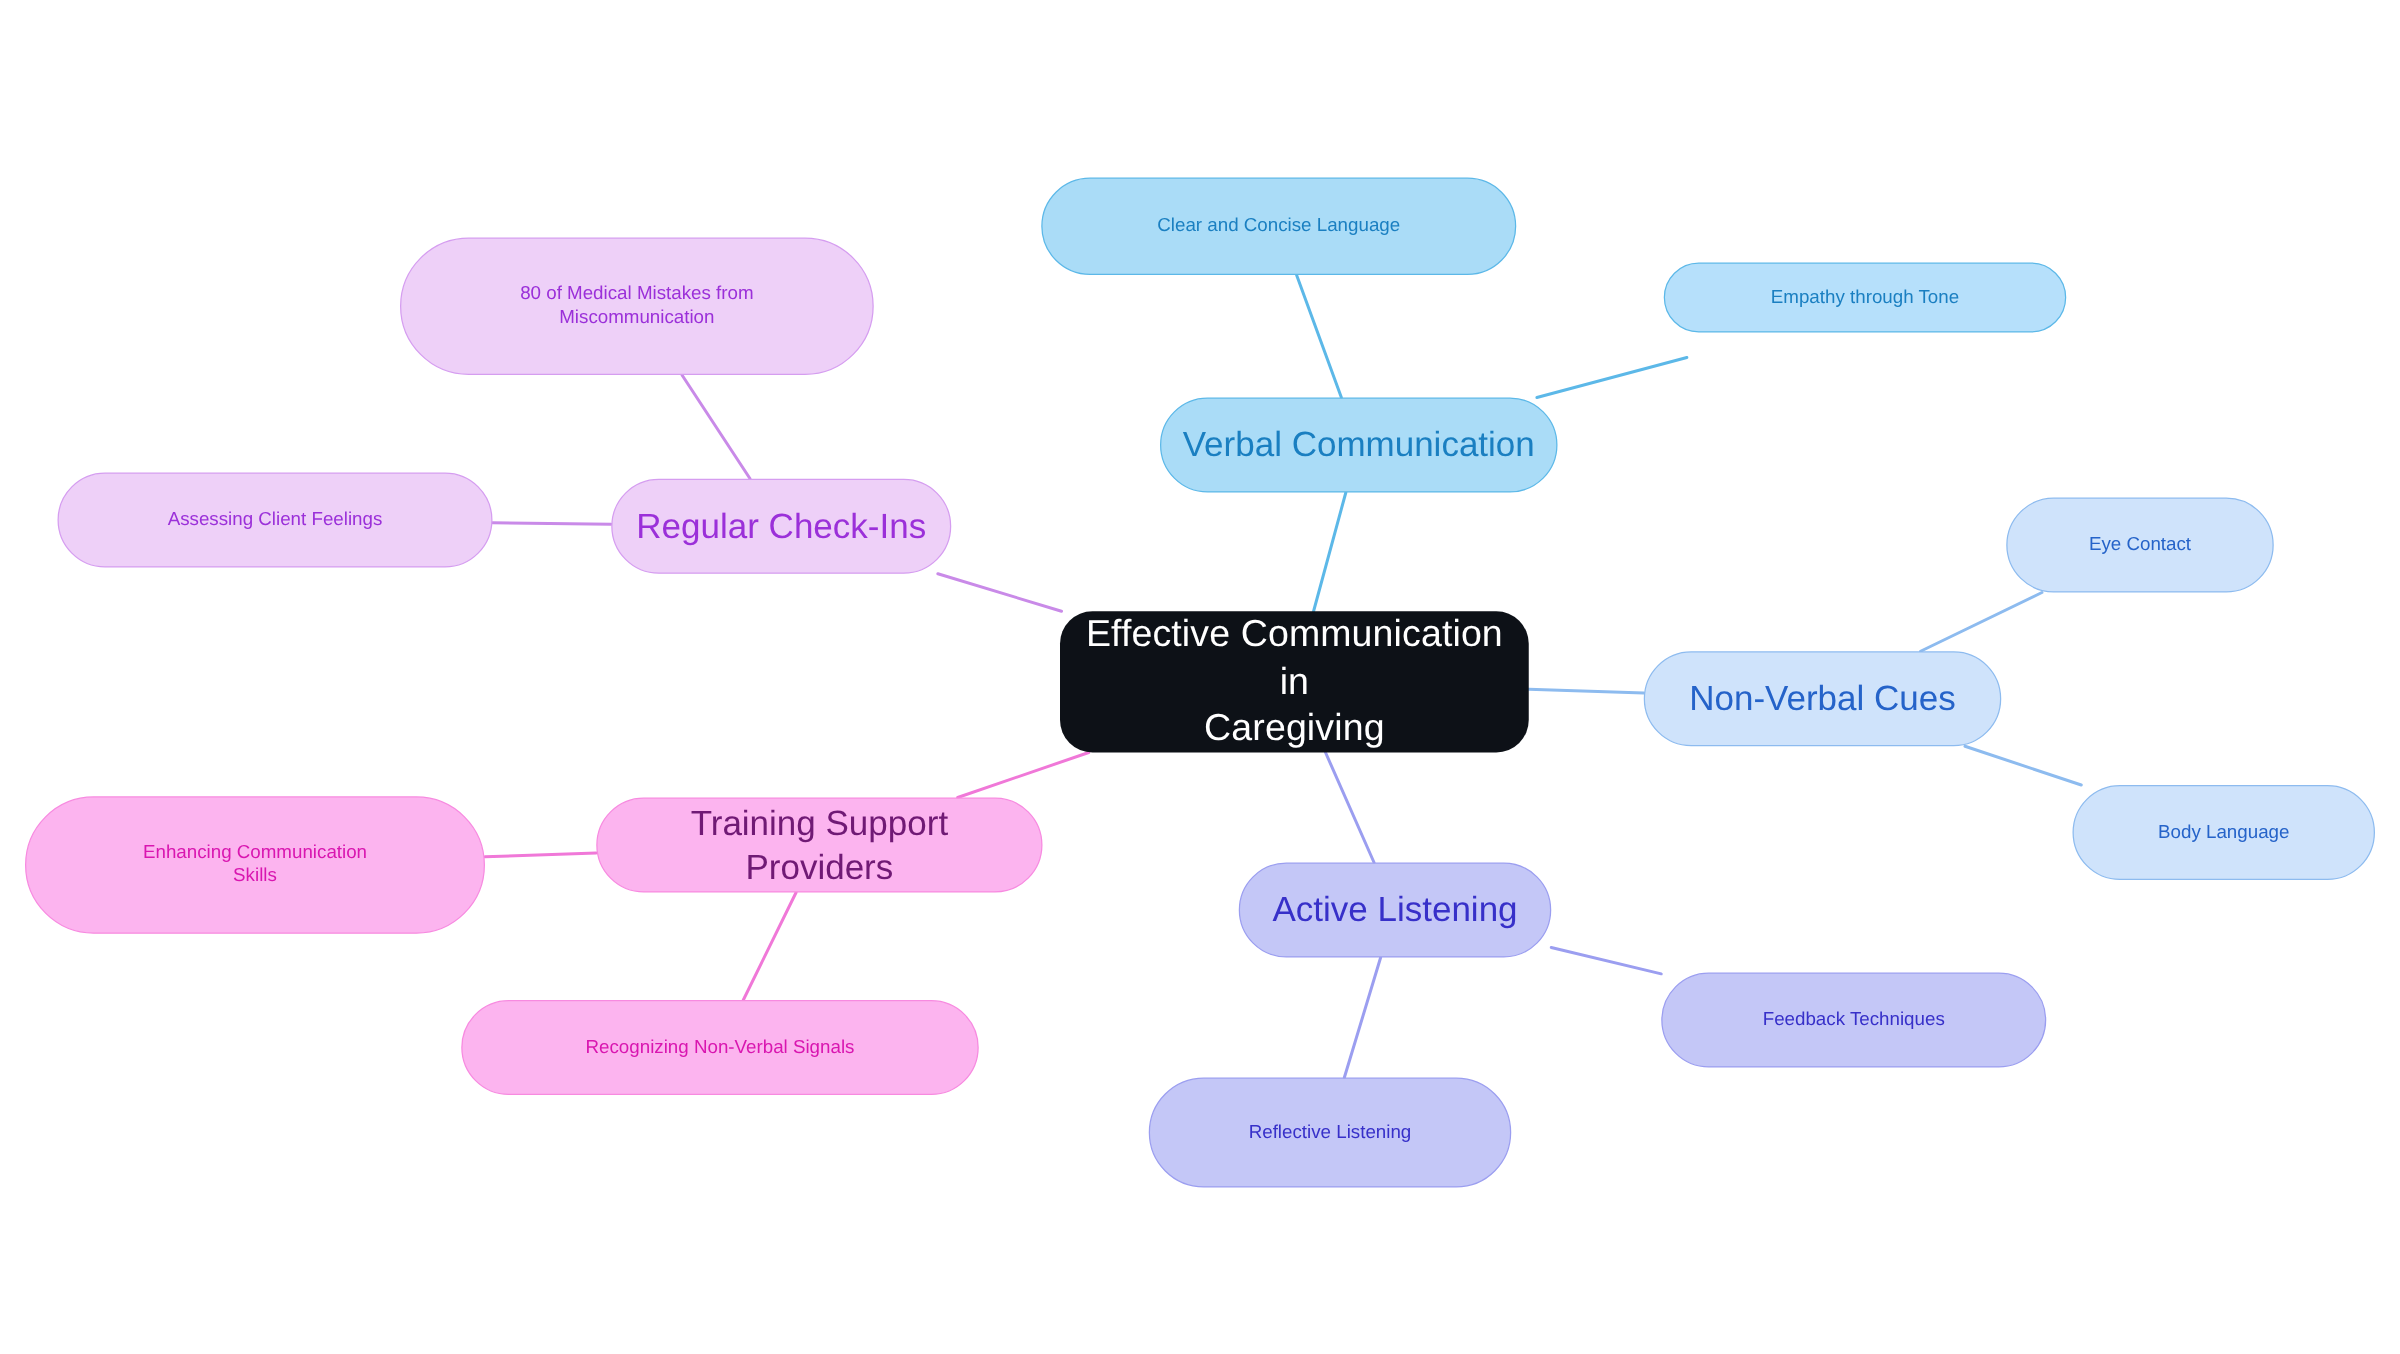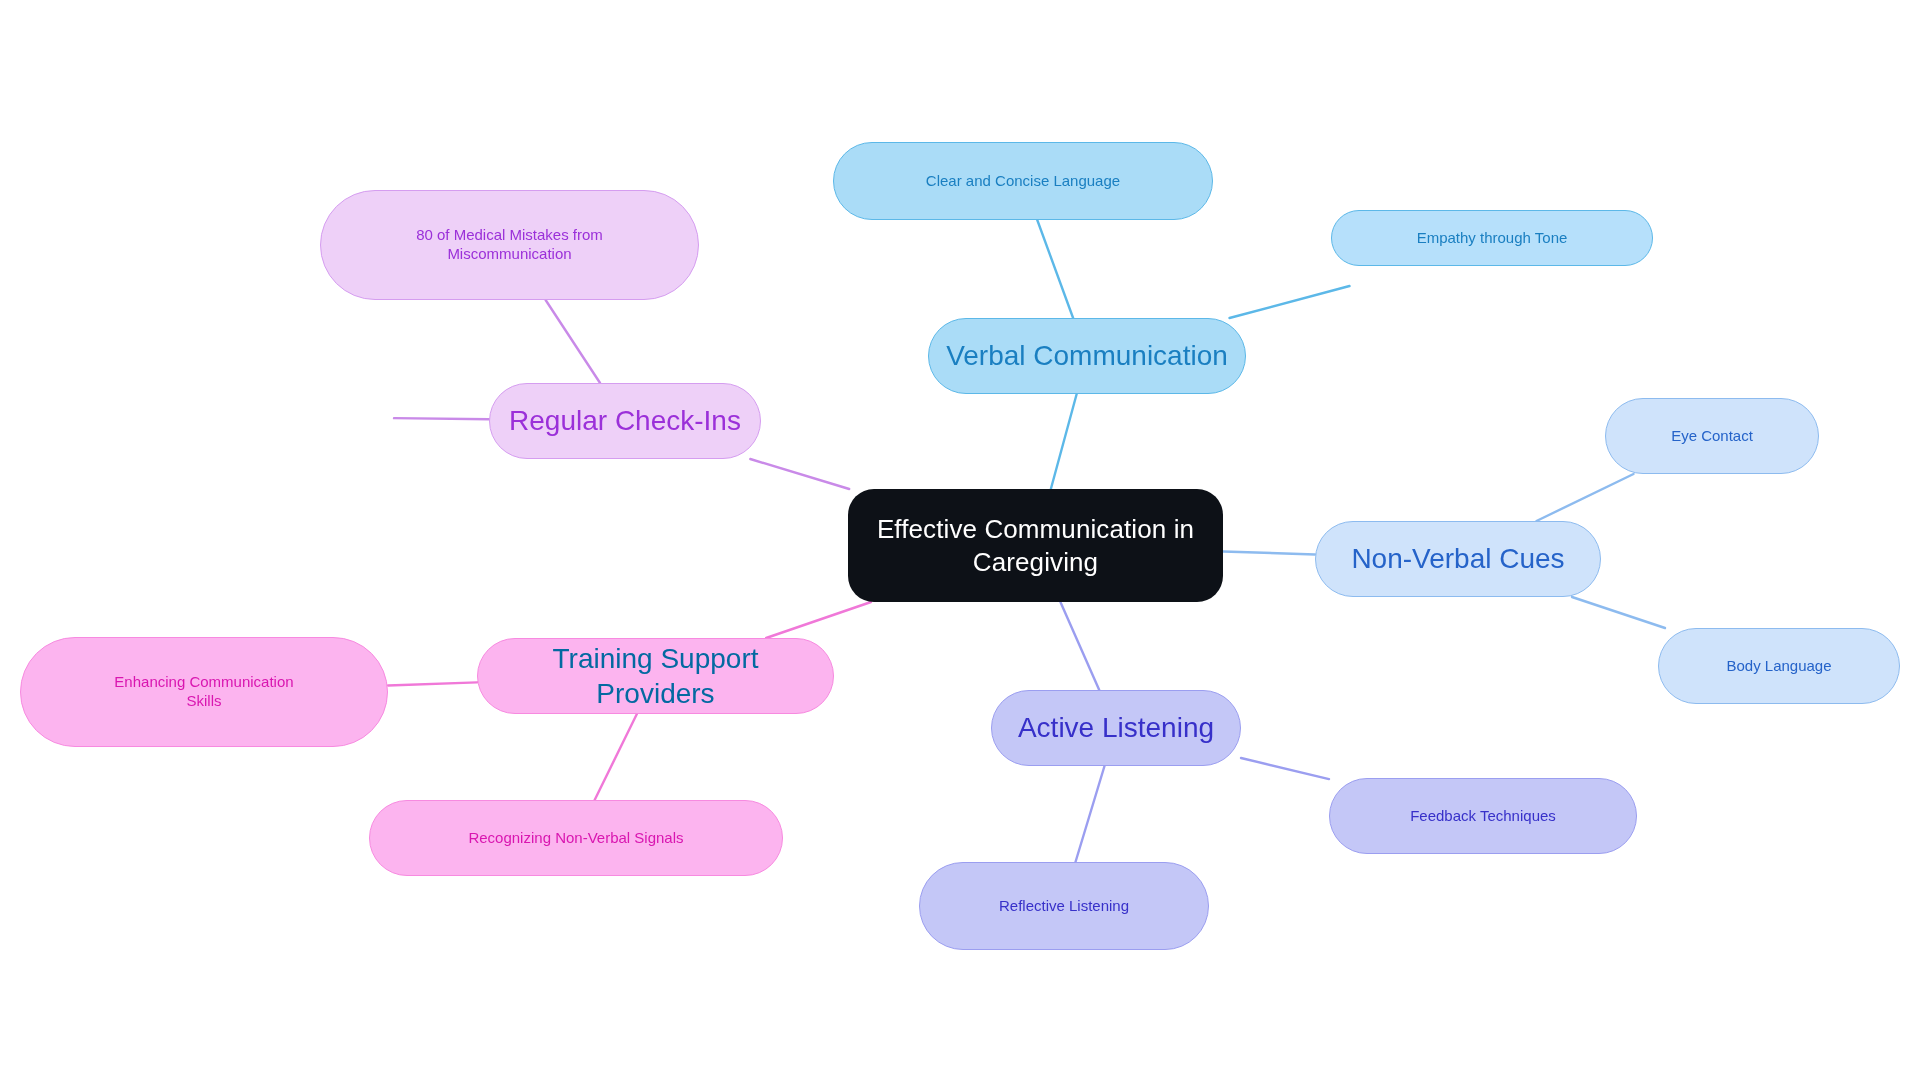--- a/index.html
+++ b/index.html
@@ -38,21 +38,21 @@
     border-radius: 999px;
     border-style: solid;
     border-width: 1.5px;
     line-height: 1.26;
     padding: 0 14px;
     white-space: pre-line;
   }
   .node.root {
     border-radius: 26px;
     border-width: 0;
-    font-size: 26px;
+    font-size: 30px;
     color: #ffffff;
     background: #0d1117;
     letter-spacing: 0.1px;
   }
   .node.branch {
     font-size: 28px;
   }
   .node.leaf {
     font-size: 15px;
   }
@@ -82,20 +82,21 @@
 Caregiving</span></div>
     <div class="node branch" style="left: 928px; top: 318px; width: 318px; height: 76px; background: rgb(170, 220, 247); color: rgb(26, 127, 193); border-color: rgb(92, 184, 232);"><span>Verbal Communication</span></div>
     <div class="node leaf" style="left: 833px; top: 142px; width: 380px; height: 78px; background: rgb(170, 220, 247); color: rgb(26, 127, 193); border-color: rgb(92, 184, 232);"><span>Clear and Concise Language</span></div>
     <div class="node leaf" style="left: 1331px; top: 210px; width: 322px; height: 56px; background: rgb(182, 224, 251); color: rgb(26, 127, 193); border-color: rgb(92, 184, 232); text-align: right;"><span>Empathy through Tone</span></div>
     <div class="node branch" style="left: 1315px; top: 521px; width: 286px; height: 76px; background: rgb(207, 227, 251); color: rgb(37, 99, 201); border-color: rgb(141, 187, 239);"><span>Non-Verbal Cues</span></div>
     <div class="node leaf" style="left: 1605px; top: 398px; width: 214px; height: 76px; background: rgb(207, 227, 251); color: rgb(37, 99, 201); border-color: rgb(141, 187, 239);"><span>Eye Contact</span></div>
     <div class="node leaf" style="left: 1658px; top: 628px; width: 242px; height: 76px; background: rgb(207, 227, 251); color: rgb(37, 99, 201); border-color: rgb(141, 187, 239);"><span>Body Language</span></div>
     <div class="node branch" style="left: 991px; top: 690px; width: 250px; height: 76px; background: rgb(196, 199, 247); color: rgb(55, 48, 201); border-color: rgb(155, 158, 240);"><span>Active Listening</span></div>
     <div class="node leaf" style="left: 1329px; top: 778px; width: 308px; height: 76px; background: rgb(196, 199, 247); color: rgb(55, 48, 201); border-color: rgb(155, 158, 240);"><span>Feedback Techniques</span></div>
     <div class="node leaf" style="left: 919px; top: 862px; width: 290px; height: 88px; background: rgb(196, 199, 247); color: rgb(55, 48, 201); border-color: rgb(155, 158, 240);"><span>Reflective Listening</span></div>
-    <div class="node branch" style="left: 477px; top: 638px; width: 357px; height: 76px; background: rgb(252, 180, 239); color: #0369a1; border-color: rgb(247, 138, 224);"><span>Training Support Providers</span></div>
+    <div class="node branch" style="left: 477px; top: 638px; width: 357px; height: 76px; background: rgb(252, 180, 239); color: #701a75; border-color: rgb(247, 138, 224);"><span>Training Support Providers</span></div>
     <div class="node leaf" style="left: 20px; top: 637px; width: 368px; height: 110px; background: rgb(252, 180, 239); color: rgb(217, 22, 176); border-color: rgb(247, 138, 224);"><span>Enhancing Communication
 Skills</span></div>
     <div class="node leaf" style="left: 369px; top: 800px; width: 414px; height: 76px; background: rgb(252, 180, 239); color: rgb(217, 22, 176); border-color: rgb(247, 138, 224);"><span>Recognizing Non-Verbal Signals</span></div>
     <div class="node branch" style="left: 489px; top: 383px; width: 272px; height: 76px; background: rgb(238, 208, 248); color: rgb(155, 48, 217); border-color: rgb(213, 157, 240);"><span>Regular Check-Ins</span></div>
     <div class="node leaf" style="left: 320px; top: 190px; width: 379px; height: 110px; background: rgb(238, 208, 248); color: rgb(155, 48, 217); border-color: rgb(213, 157, 240);"><span>80 of Medical Mistakes from
 Miscommunication</span></div>
+    <div class="node leaf" style="left: 46px; top: 378px; width: 348px; height: 76px; background: rgb(238, 208, 248); color: rgb(155, 48, 217); border-color: rgb(213, 157, 240);"><span>Assessing Client Feelings</span></div>
   </div>
 
 </body></html>

